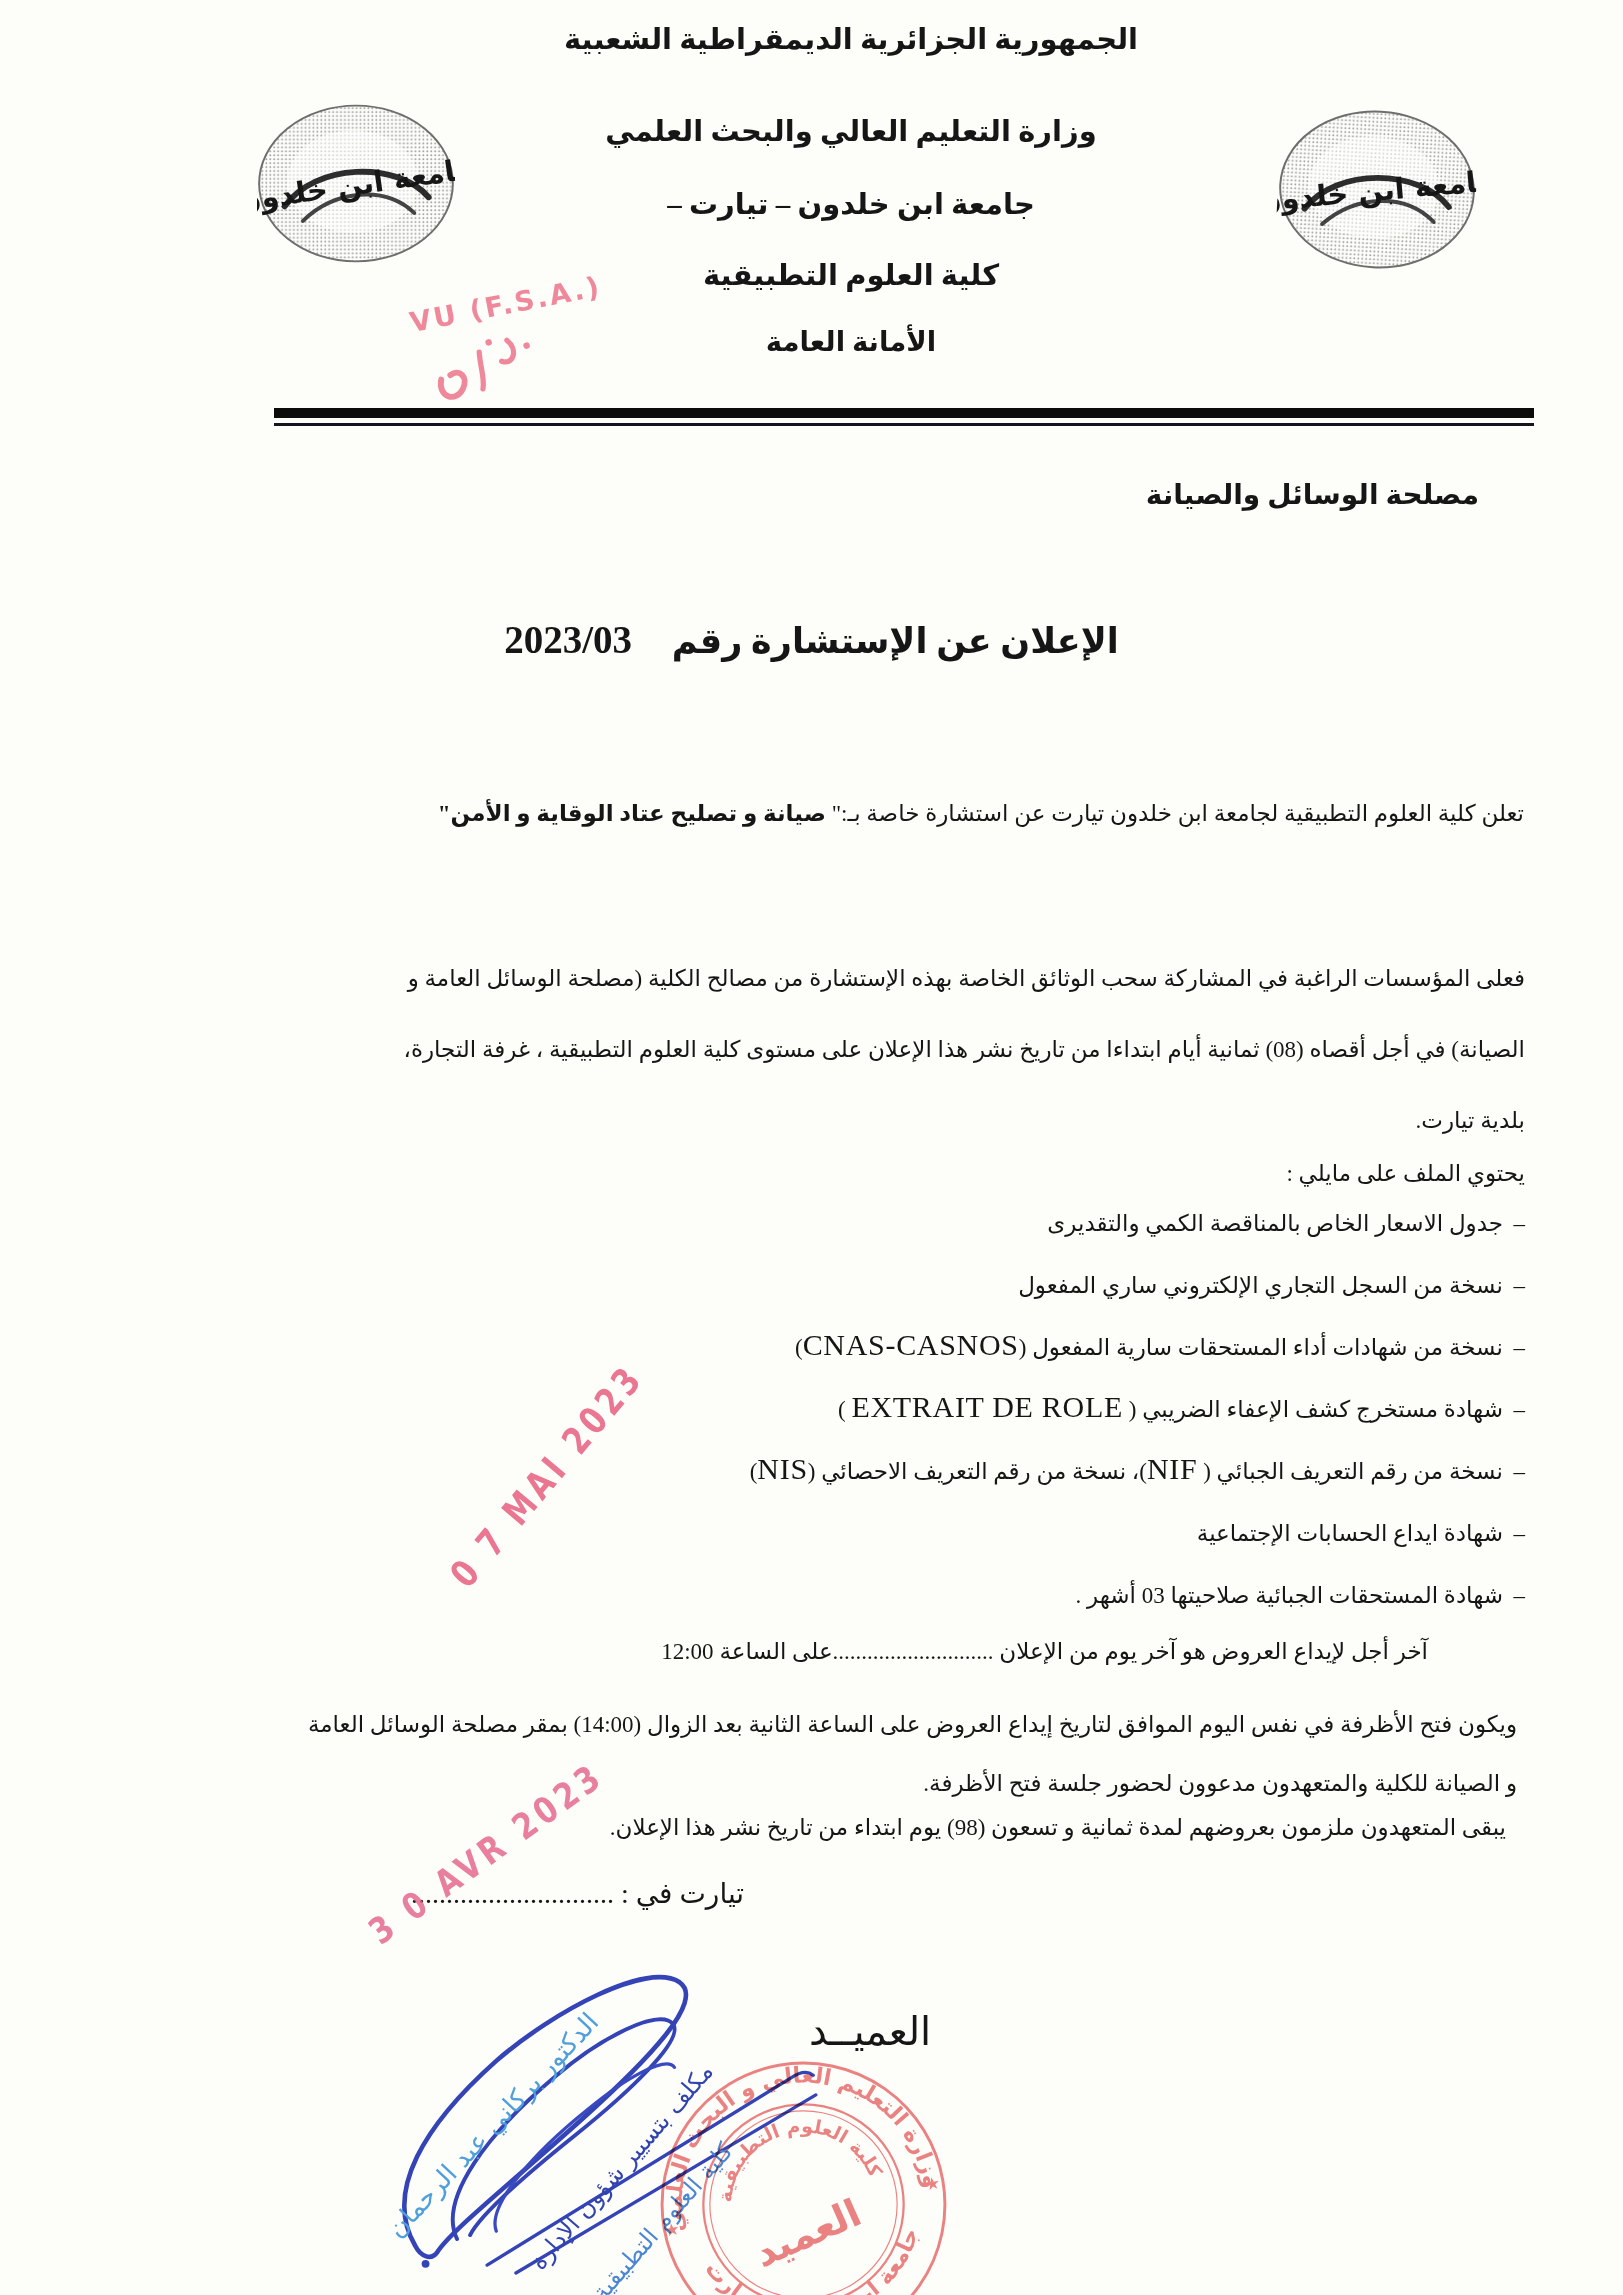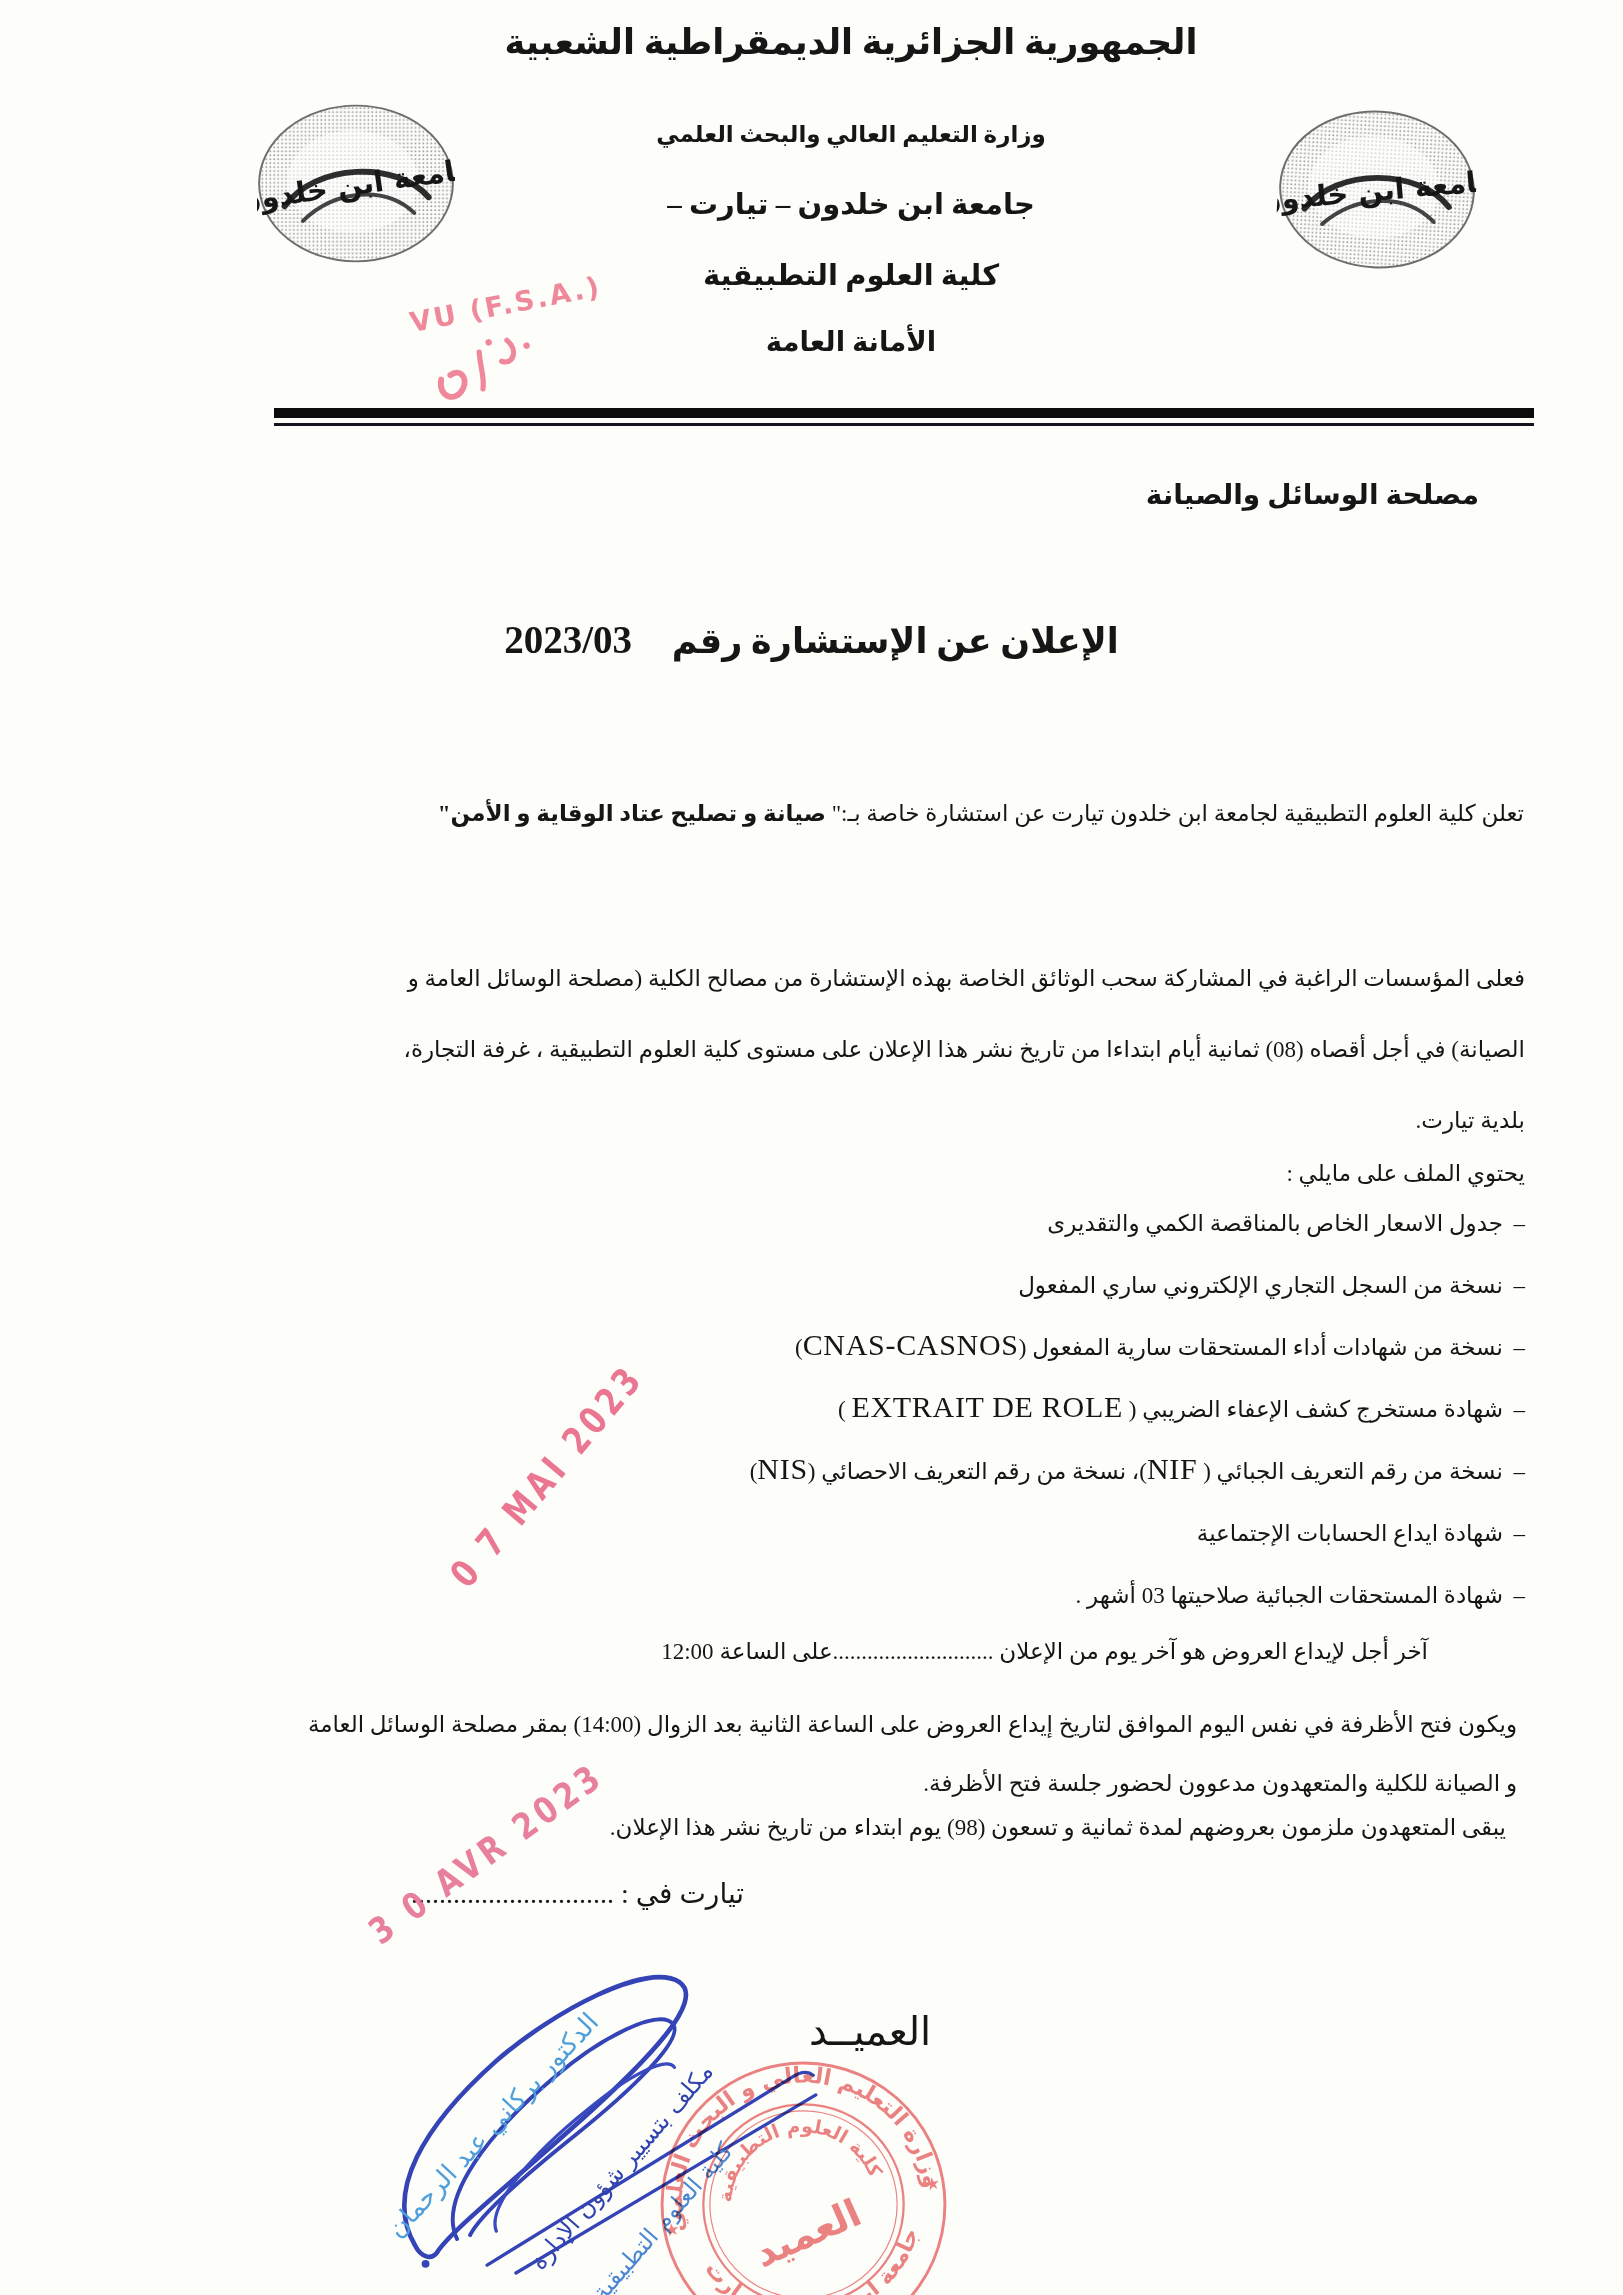--- a/index.html
+++ b/index.html
@@ -4,22 +4,22 @@
 <style>
   html,body{margin:0;padding:0;}
   body{
     width:1623px;height:2295px;position:relative;overflow:hidden;
     background:#fdfdfa;color:#161616;
     font-family:"Liberation Serif","DejaVu Sans",sans-serif;
   }
   
   .header{position:absolute;top:22px;left:0;right:0;text-align:center;direction:rtl;padding-left:79px;}
   .h-line{font-weight:bold;white-space:nowrap;}
-  .h-line.l0{font-size:35px;margin-bottom:58px;}
-  .h-line.l1{font-size:23px;margin-bottom:39px;margin-top:28px;}
+  .h-line.l0{font-size:29px;margin-bottom:58px;}
+  .h-line.l1{font-size:29px;margin-bottom:39px;margin-top:28px;}
   .h-line.l2{font-size:29px;margin-bottom:37px;}
   .h-line.l3{font-size:29px;margin-bottom:33px;}
   .h-line.l4{font-size:27.5px;}
   
   .seal{position:absolute;width:198px;height:161px;}
   .seal-left{left:257px;top:103px;}
   .seal-right{left:1278px;top:109px;transform:rotate(3deg);}
   .seal-text{font-family:"DejaVu Sans",sans-serif;font-weight:bold;font-size:44px;fill:#161616;text-anchor:middle;}
   
   .vu{position:absolute;left:416px;top:287px;width:196px;transform:rotate(-11deg);color:#ee7f93;opacity:.92;}

